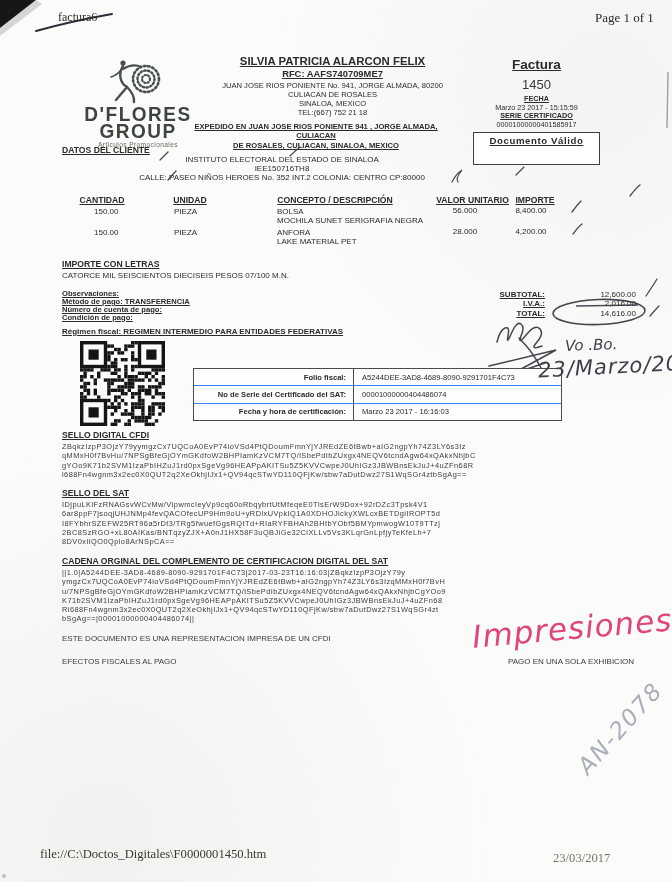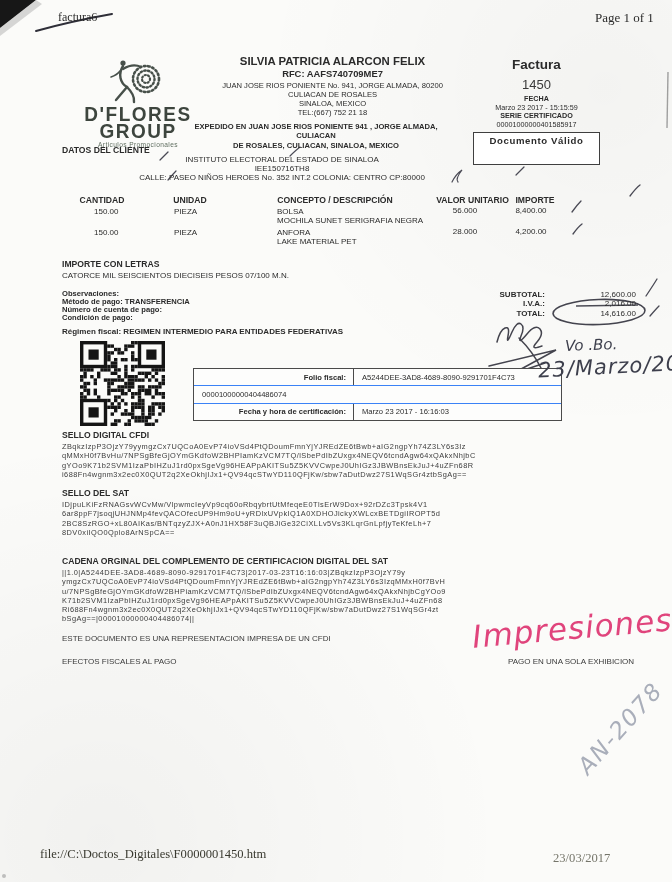--- a/index.html
+++ b/index.html
@@ -3,21 +3,21 @@
 <meta charset="utf-8">
 <style>
   html,body{margin:0;padding:0;background:#d9d9d9;}
   .page{position:relative;width:672px;height:882px;margin:0 auto;overflow:hidden;
         background:
           radial-gradient(circle at 15% 95%, rgba(0,0,0,0.04), transparent 40%),
           radial-gradient(circle at 90% 10%, rgba(0,0,0,0.03), transparent 35%),
           #fbfbf9;
         font-family:"Liberation Sans", sans-serif; color:#2b2b2b;}
   .abs{position:absolute;}
-  .b{font-weight:bold;}
+  .b{font-weight:bold;text-decoration:underline;}
   .c{text-align:center;}
   .r{text-align:right;}
   .serif{font-family:"Liberation Serif", serif;}
   .f7{font-size:7.2px;line-height:8.6px;}
   .f75{font-size:7.6px;line-height:9px;}
   .f8{font-size:8px;line-height:9.2px;text-align:center;}
   .f85{font-size:8.6px;line-height:10px;}
   .f9{font-size:9.4px;}
   .f11{font-size:11.4px;}
   .f13{font-size:13.5px;}
@@ -395,40 +395,42 @@
         <rect x="2.5" y="19.5" width="3" height="3"></rect>
       </g>
     </svg>
 
   <div class="abs fiscal-table" style="left:193px;top:368px;width:367px;">
     <div class="fiscal-row">
       <div class="fiscal-label">Folio fiscal:</div>
       <div class="fiscal-value">A5244DEE-3AD8-4689-8090-9291701F4C73</div>
     </div>
     <div class="fiscal-row">
+      <div class="fiscal-label">No de Serie del Certificado del SAT:</div>
       <div class="fiscal-value">00001000000404486074</div>
     </div>
     <div class="fiscal-row">
       <div class="fiscal-label">Fecha y hora de certificación:</div>
       <div class="fiscal-value">Marzo 23 2017 - 16:16:03</div>
     </div>
   </div>
 
   <div class="abs b f85" style="left:62px;top:430px;">SELLO DIGITAL CFDI</div>
   <div class="abs" style="left:62px;top:442px;">
     <div class="sello">ZBqkzIzpP3OjzY79yymgzCx7UQCoA0EvP74ioVSd4PtQDoumFmnYjYJREdZE6tBwb+aIG2ngpYh74Z3LY6s3Iz</div>
     <div class="sello">qMMxH0f7BvHu/7NPSgBfeGjOYmGKdfoW2BHPIamKzVCM7TQ/lSbePdIbZUxgx4NEQV6tcndAgw64xQAkxNhjbC</div>
     <div class="sello">gYOo9K71b2SVM1IzaPbIHZuJ1rd0pxSgeVg96HEAPpAKITSu5Z5KVVCwpeJ0UhIGz3JBWBnsEkJuJ+4uZFn68R</div>
     <div class="sello">i688Fn4wgnm3x2ec0X0QUT2q2XeOkhjIJx1+QV94qcSTwYD110QFjKw/sbw7aDutDwz27S1WqSGr4ztbSgAg==</div>
   </div>
 
   <div class="abs b f85" style="left:62px;top:488px;">SELLO DEL SAT</div>
   <div class="abs" style="left:62px;top:500px;">
     <div class="sello">IDjpuLKiFzRNAGsvWCvMw/VlpwmcIeyVp9cq60oRbqybrtUtMfeqeE0TlsErW9Dox+92rDZc3Tpsk4V1</div>
     <div class="sello">6ar8ppF7jsoqjUHJNMp4fevQACOfecUP9Hm9oU+yRDlxUVpkIQ1A0XDHOJickyXWLcxBETDgiIROPT5d</div>
+    <div class="sello">I8FYbhrSZEFW25RT96a5rDt3/TRg5fwuefGgsRQtTd+RIaRYFBHAh2BHtbYObf5BMYpmwogW10T9TTzj</div>
     <div class="sello">2BC8SzRGO+xL80AIKas/BNTqzyZJX+A0nJ1HX58F3uQBJiGe32CiXLLv5Vs3KLqrGnLpfjyTeKfeLh+7</div>
     <div class="sello">8DV0xiIQO0Qplo8ArNSpCA==</div>
   </div>
 
   <div class="abs b f85" style="left:62px;top:556px;">CADENA ORGINAL DEL COMPLEMENTO DE CERTIFICACION DIGITAL DEL SAT</div>
   <div class="abs" style="left:62px;top:568px;">
     <div class="sello">||1.0|A5244DEE-3AD8-4689-8090-9291701F4C73|2017-03-23T16:16:03|ZBqkzIzpP3OjzY79y</div>
     <div class="sello">ymgzCx7UQCoA0EvP74ioVSd4PtQDoumFmnYjYJREdZE6tBwb+aIG2ngpYh74Z3LY6s3IzqMMxH0f7BvH</div>
     <div class="sello">u/7NPSgBfeGjOYmGKdfoW2BHPiamKzVCM7TQ/lSbePdIbZUxgx4NEQV6tcndAgw64xQAkxNhjbCgYOo9</div>
     <div class="sello">K71b2SVM1IzaPbIHZuJ1rd0pxSgeVg96HEAPpAKITSu5Z5KVVCwpeJ0UhIGz3JBWBnsEkJuJ+4uZFn68</div>

